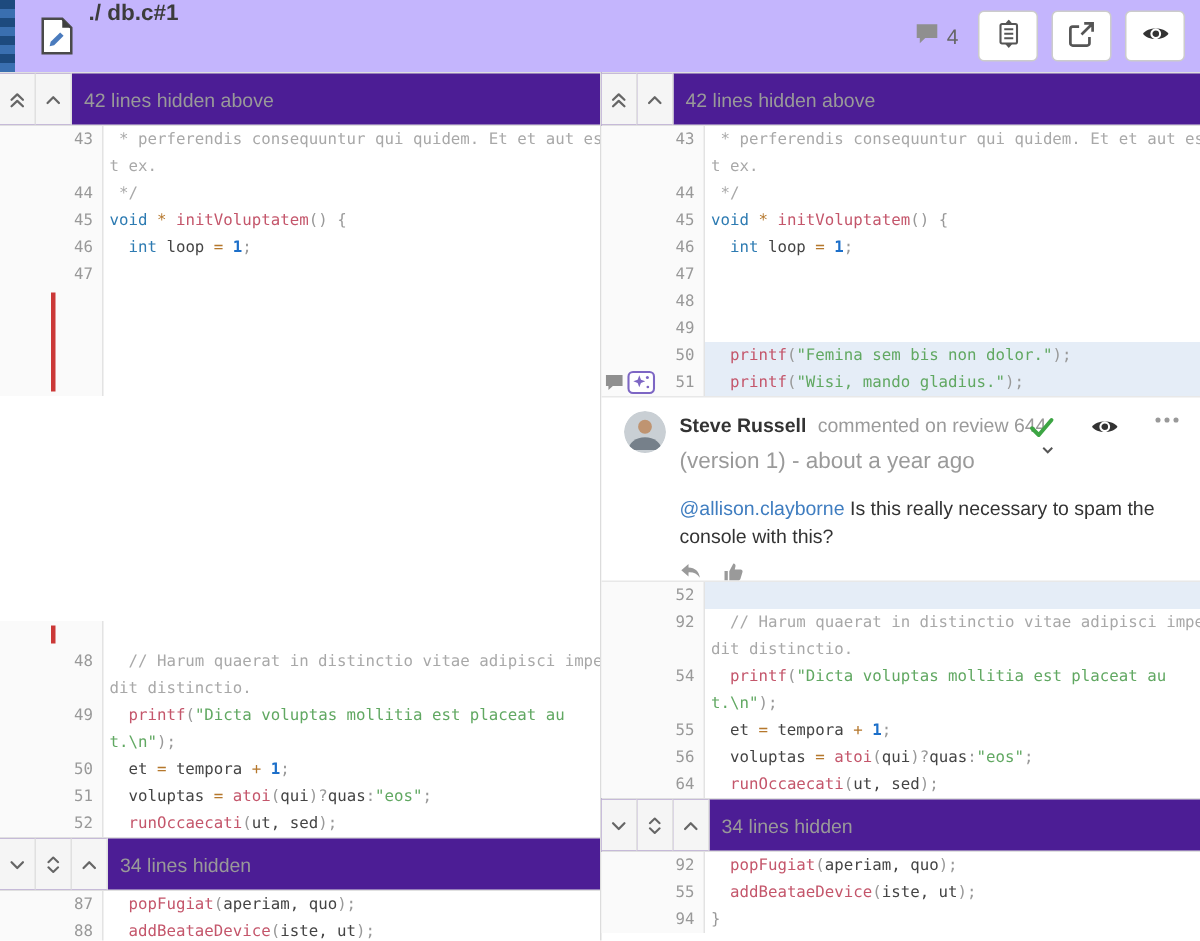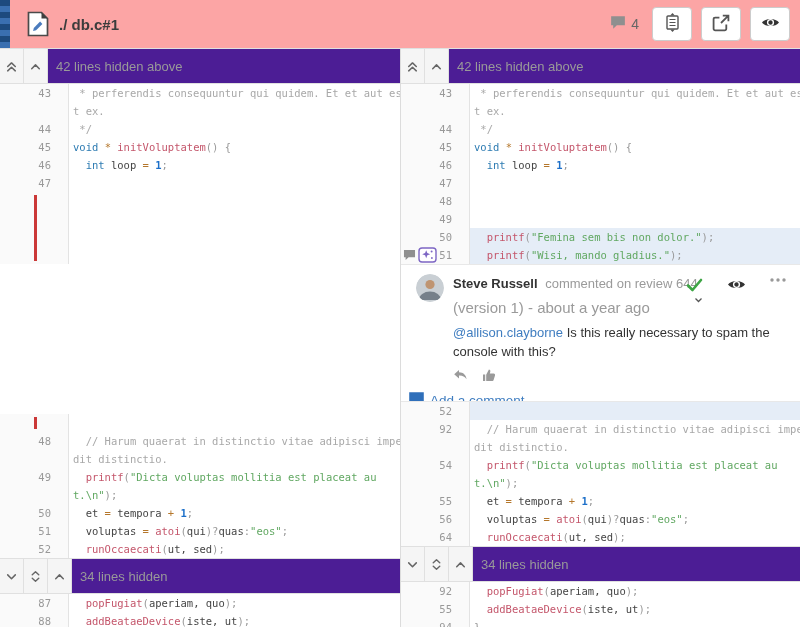--- a/index.html
+++ b/index.html
@@ -1,20 +1,20 @@
 <!DOCTYPE html>
 <html><head>
 <meta charset="utf-8">
 <style>
   *{box-sizing:border-box;margin:0;padding:0}
   html,body{width:800px;height:627px;overflow:hidden;background:#fff;
     font-family:"Liberation Sans",sans-serif;color:#333}
 
   
-  .header{position:relative;height:48px;display:flex;align-items:center;background:#fca5a5}
+  .header{position:relative;height:48px;display:flex;background:#c4b5fd}
   .ribbon{position:absolute;left:0;top:0;width:10px;height:48px;
     background:repeating-linear-gradient(180deg,#1d4a7e 0 6px,#3a6fb0 6px 12px)}
   .file-icon{margin-left:27px;display:flex;align-items:center}
   .title{margin-left:10px;font-size:15px;font-weight:700;color:#3c3c3c}
   .header-right{margin-left:auto;display:flex;align-items:center;gap:9px;padding-right:10px}
   .comment-count{display:flex;align-items:center;gap:5px;color:#666;font-size:14px;margin-right:4px;cursor:pointer}
   .hbtn{width:40px;height:34px;border:1px solid #ccc;border-radius:4px;background:#fff;
     display:flex;align-items:center;justify-content:center;cursor:pointer}
 
   
@@ -26,21 +26,21 @@
   .hidden-bar{height:36px;background:#4c1d95;border-top:1px solid #e0e0e0;border-bottom:1px solid #e0e0e0;
     display:flex;align-items:center;color:#999;font-size:13px}
   .bar-cell{width:24px;height:100%;border-right:1px solid #e0e0e0;display:flex;align-items:center;
     justify-content:center;color:#666;cursor:pointer;background:#f5f5f5}
   .bar-label{margin-left:8px;white-space:nowrap}
 
   
   .code-row{display:flex;height:18px;line-height:18px;
     font-family:"DejaVu Sans Mono",monospace;font-size:10.5px}
   .gutter{width:69px;min-width:69px;background:#fafafa;border-right:1px solid #e3e3e3;
-    display:flex;align-items:center;justify-content:flex-end;padding-right:17px;
+    display:flex;align-items:center;justify-content:flex-end;padding-right:6px;
     color:#999;position:relative}
   .lnum{cursor:pointer}
   .codecell{flex:1;padding-left:4px;white-space:pre;overflow:hidden;color:#444}
   .row-add .codecell{background:#e5edf7}
   .g-ic{position:absolute;display:flex;align-items:center}
   .g-ic1{left:2px;top:3px}
   .g-ic2{left:17px;top:1px}
 
   
   .tk-k{color:#2d7bb2}
@@ -52,30 +52,30 @@
   .tk-g{color:#999}
   .tk-p{color:#444}
 
   
   .filler{position:relative;background:#fff}
   .gutter-bg{position:absolute;left:0;top:0;bottom:0;width:69px;background:#fafafa;border-right:1px solid #e3e3e3}
   .red-bar{position:absolute;left:34px;top:3px;bottom:3px;width:3px;background:#cb3837}
   .blankblock{background:#fff}
 
   
-  .comment-card{height:138px;background:#fff;border-top:1px solid #e8e8e8;border-bottom:1px solid #e8e8e8;
+  .comment-card{height:124px;background:#fff;border-top:1px solid #e8e8e8;border-bottom:1px solid #e8e8e8;
     padding:9px 8px 4px 15px;position:relative;font-size:13px;overflow:hidden}
   .c-row{display:flex;align-items:flex-start}
   .avatar{width:28px;height:28px;border-radius:50%;overflow:hidden;flex:none}
   .c-main{margin-left:9px;width:342px}
   .c-head{line-height:17px;margin-top:1px}
   .c-author{font-weight:700;color:#333;cursor:pointer}
   .c-action{color:#9a9a9a;margin-left:4px}
   .c-meta{color:#9a9a9a;margin-top:7px;font-size:15px}
-  .c-body{margin-top:7px;color:#333;font-size:13px;line-height:19px;width:340px}
+  .c-body{margin-top:13px;color:#333;font-size:13px;line-height:19px;width:340px}
   .mention{color:#3f7dc0;cursor:pointer}
   .c-actions{margin-top:8px;display:flex;gap:14px;align-items:center}
   .ca{cursor:pointer;display:flex;align-items:center}
   .c-icons{position:absolute;right:14px;top:13px;display:flex;gap:24px;align-items:flex-start}
   .ci{cursor:pointer;display:flex;flex-direction:column;align-items:center}
   .ci .sub{margin-top:-1px;margin-left:8px}
   .c-add{display:flex;align-items:center;gap:5px;margin-top:9px;margin-left:-8px}
   .add-label{color:#3f7dc0;font-size:13.5px;cursor:pointer;text-decoration:none}
 </style>
 </head>

